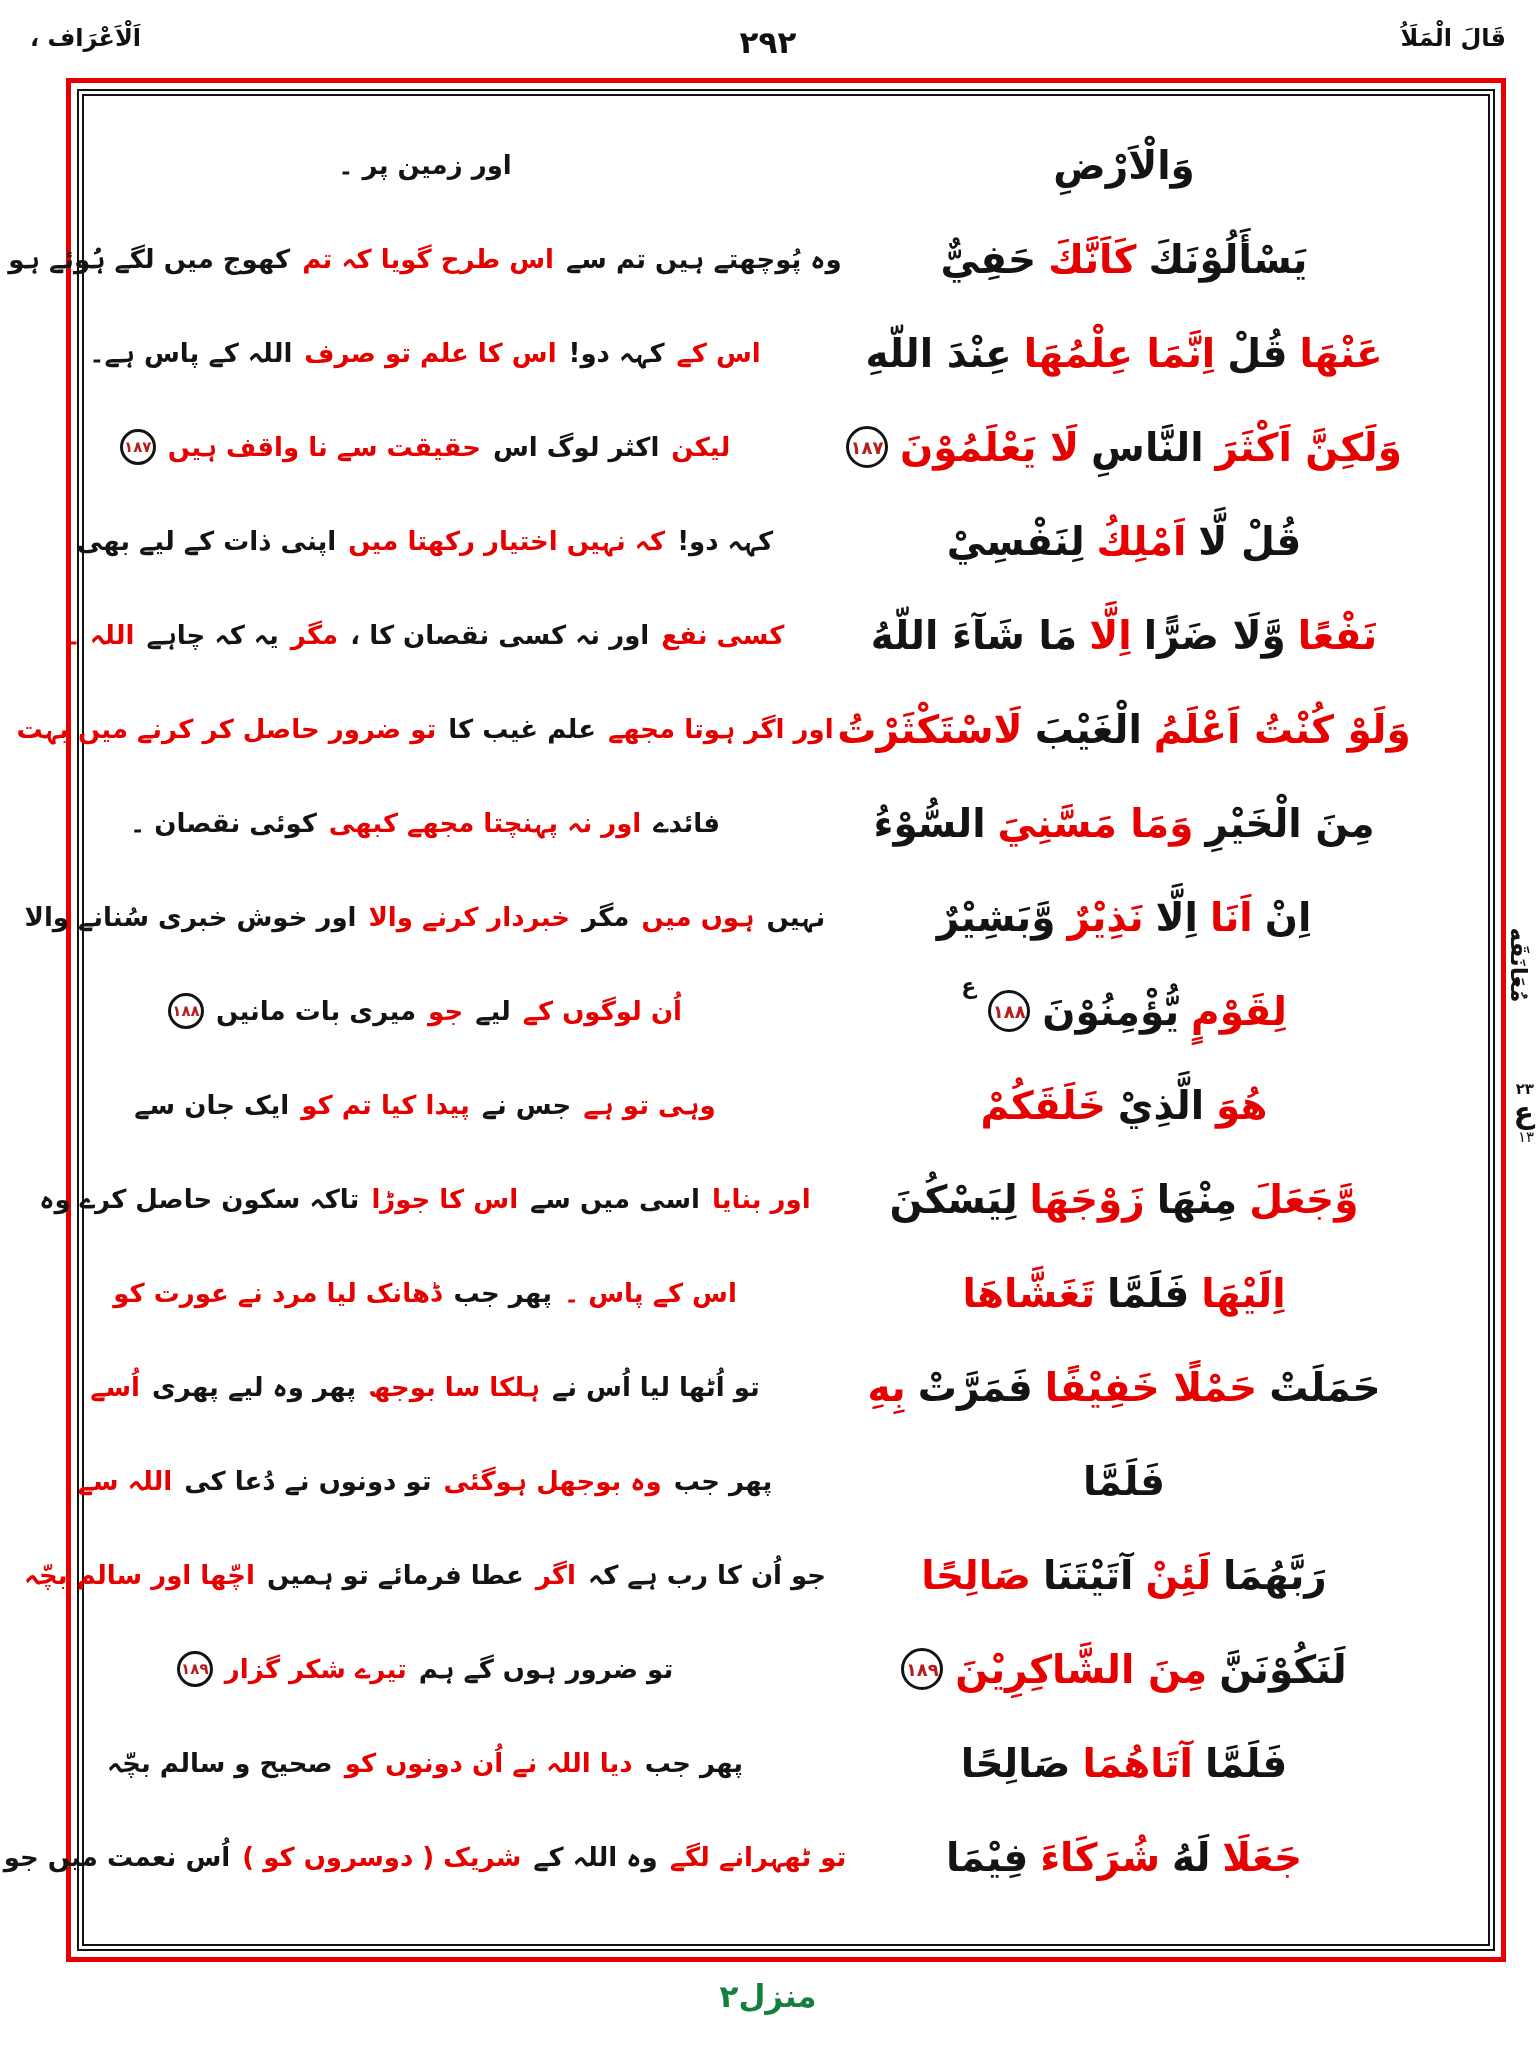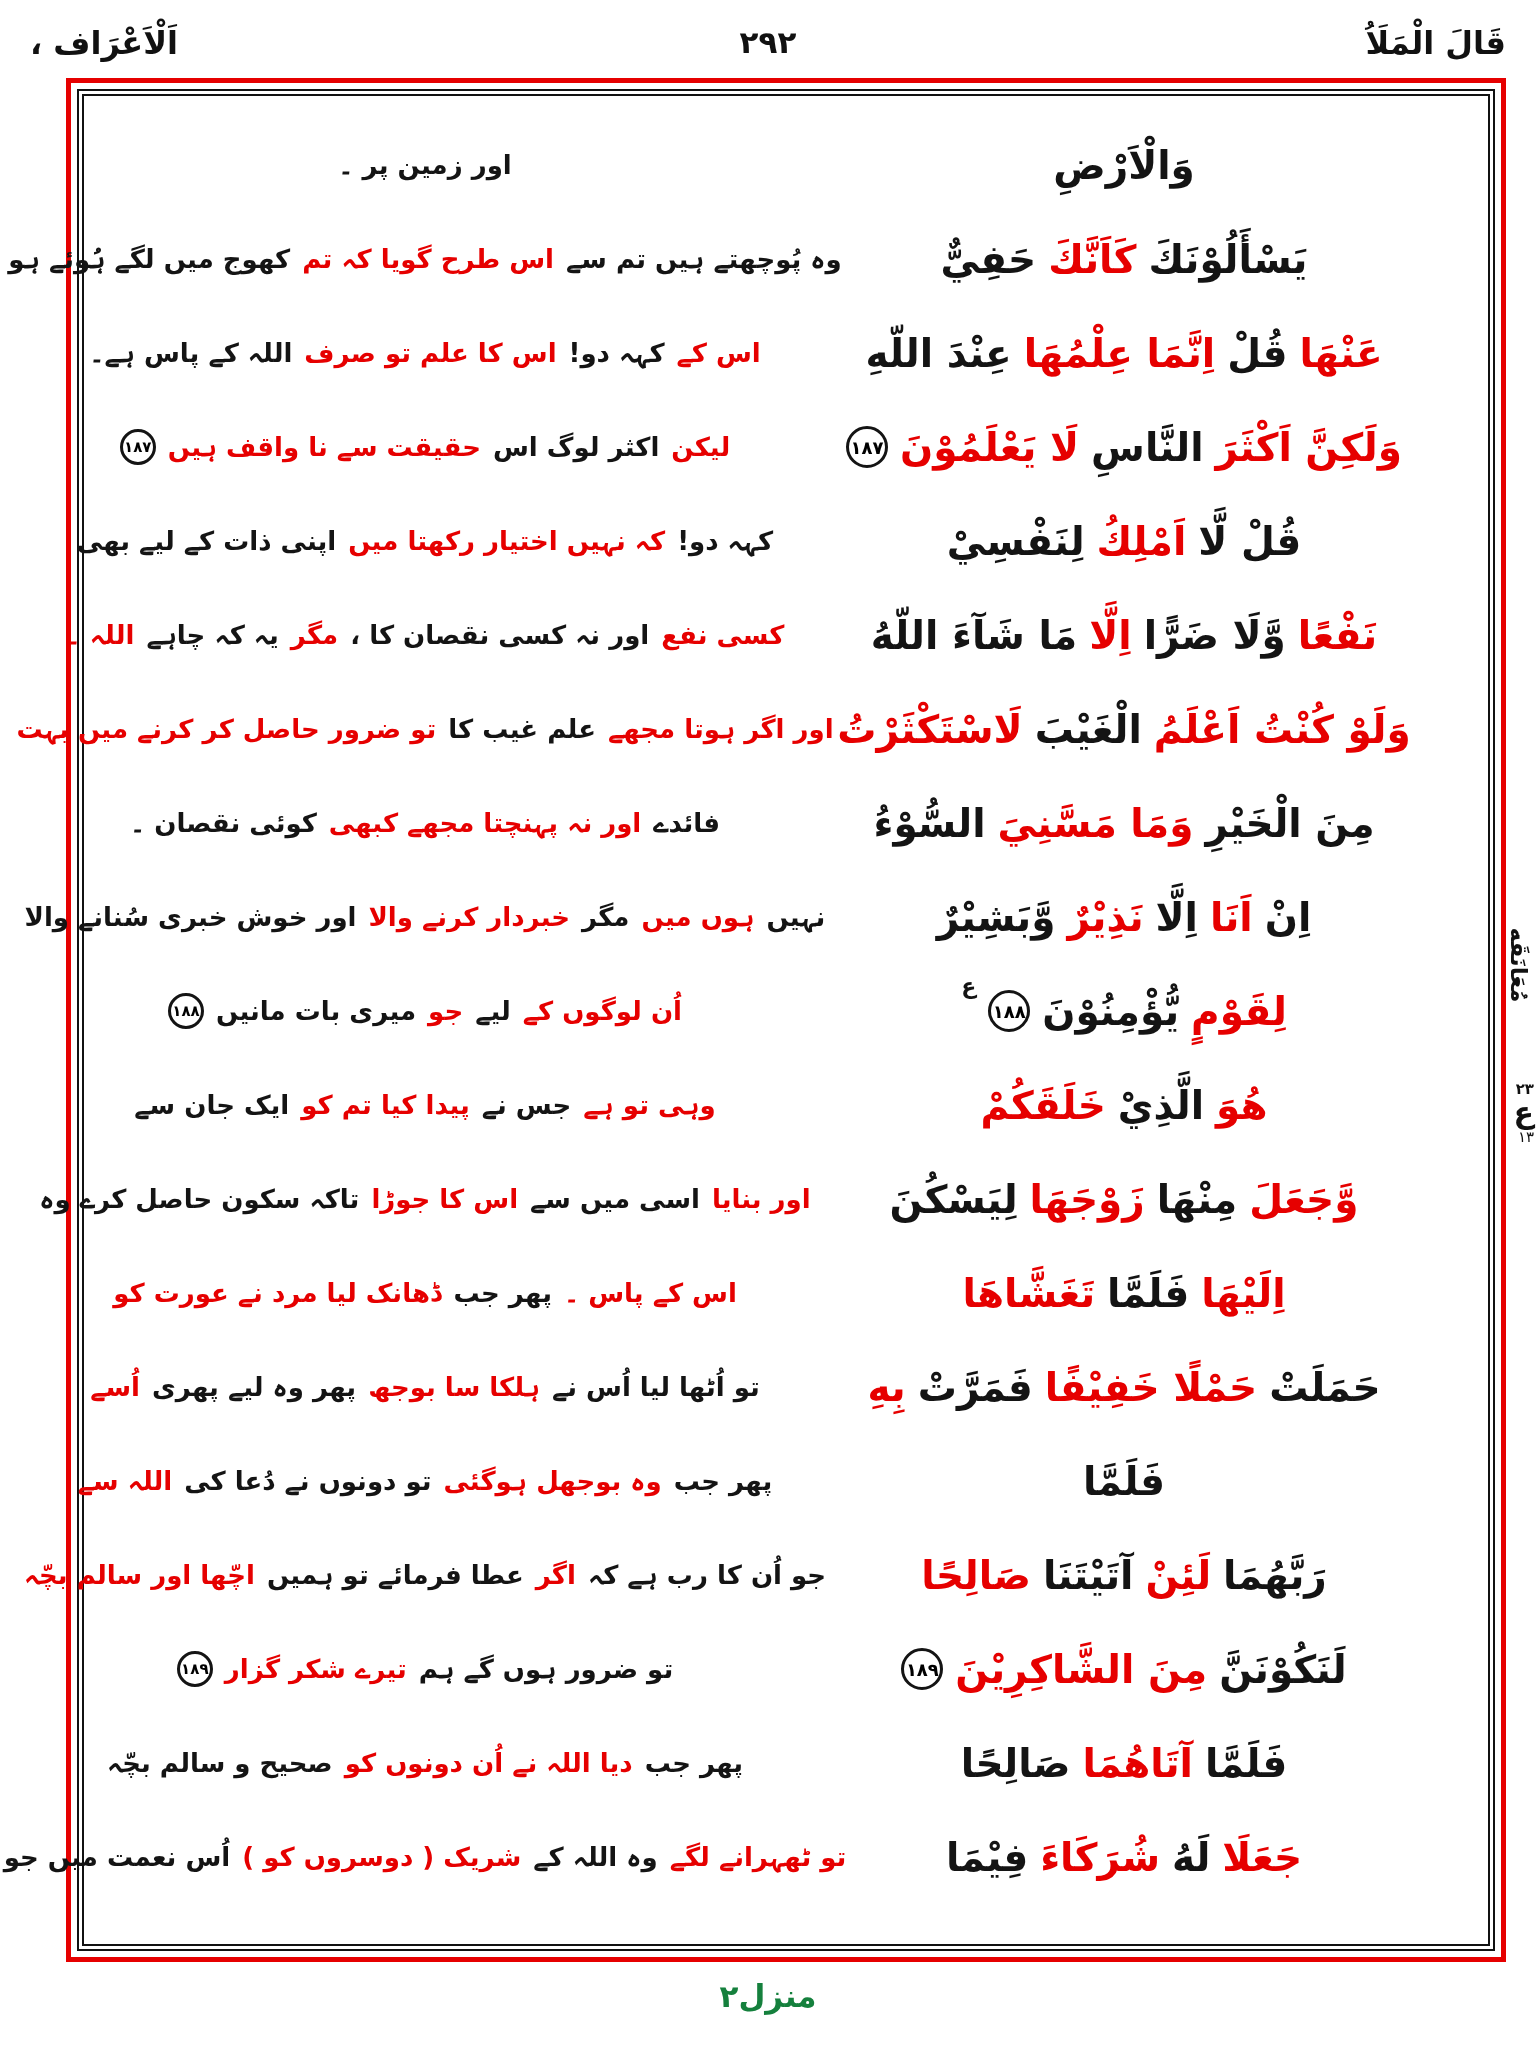--- a/index.html
+++ b/index.html
@@ -1,21 +1,21 @@
 <!DOCTYPE html>
 <html lang="ur" dir="rtl"><head>
 <meta charset="utf-8">
 <style>
   html,body{margin:0;padding:0;}
   body{
     width:1536px;height:2048px;position:relative;background:#ffffff;
     font-family:"DejaVu Sans",sans-serif;overflow:hidden;
   }
   
-  .hdr-item{position:absolute;top:24px;font-size:32px;font-weight:700;color:#111;white-space:nowrap;}
+  .hdr-item{position:absolute;top:24px;font-size:24px;font-weight:700;color:#111;white-space:nowrap;}
   .hdr-left{left:30px;}
   .hdr-center{left:50%;transform:translateX(-50%);font-size:31px;}
   .hdr-right{right:30px;}
   
   .frame{
     position:absolute;left:66px;top:78px;width:1440px;height:1884px;
     border:5px solid #e60000;box-sizing:border-box;background:#fff;
   }
   .frame-inner{
     position:absolute;inset:6px;border:7px double #111;box-sizing:border-box;
@@ -24,21 +24,21 @@
   .col{position:absolute;top:22px;display:flex;flex-direction:column;direction:rtl;}
   .col .line{
     height:94px;display:flex;align-items:center;justify-content:center;
     gap:12px;white-space:nowrap;direction:rtl;
   }
   .col-arabic{right:14px;width:700px;font-size:39px;font-weight:700;}
   .col-urdu{left:16px;width:650px;font-size:26px;font-weight:700;}
   .seg.red{color:#e60000;}
   .seg.black{color:#141414;}
   .seg.num{
-    color:#000000;border:3px solid #141414;border-radius:50%;
+    color:#b91c1c;border:3px solid #141414;border-radius:50%;
     display:inline-flex;align-items:center;justify-content:center;
     box-sizing:border-box;flex:0 0 auto;
   }
   .col-arabic .seg.num{width:42px;height:42px;font-size:18px;font-weight:700;}
   .col-urdu .seg.num{width:36px;height:36px;font-size:15px;font-weight:700;}
   .seg.ain{font-size:22px;color:#141414;align-self:flex-start;margin-top:10px;}
   
   .margin-word{
     position:absolute;right:-4px;top:880px;width:44px;height:170px;
     display:flex;align-items:center;justify-content:center;

